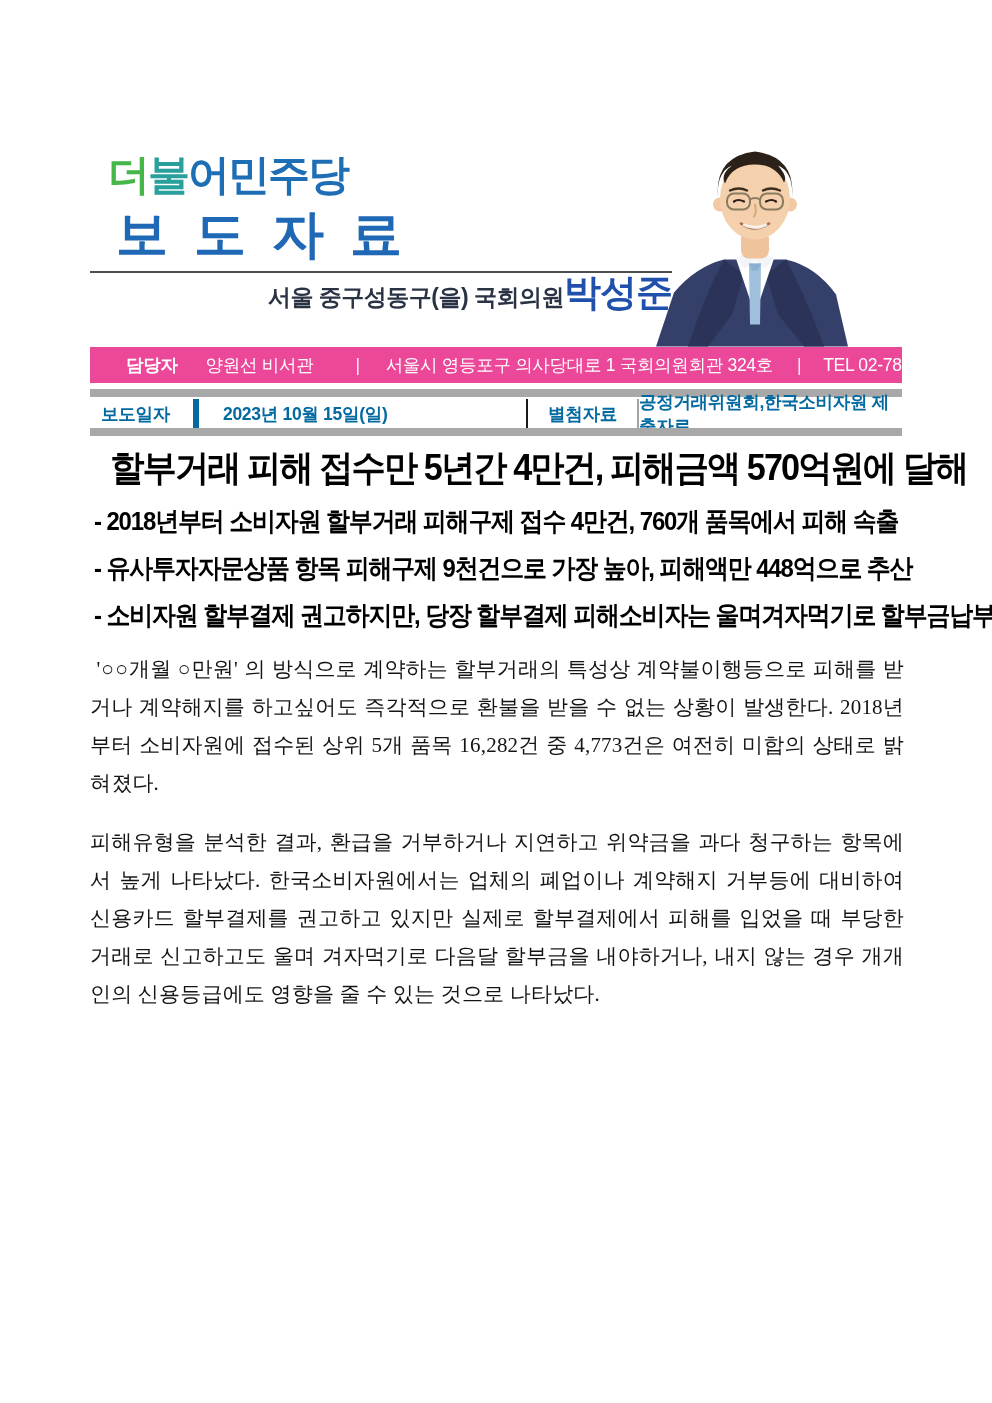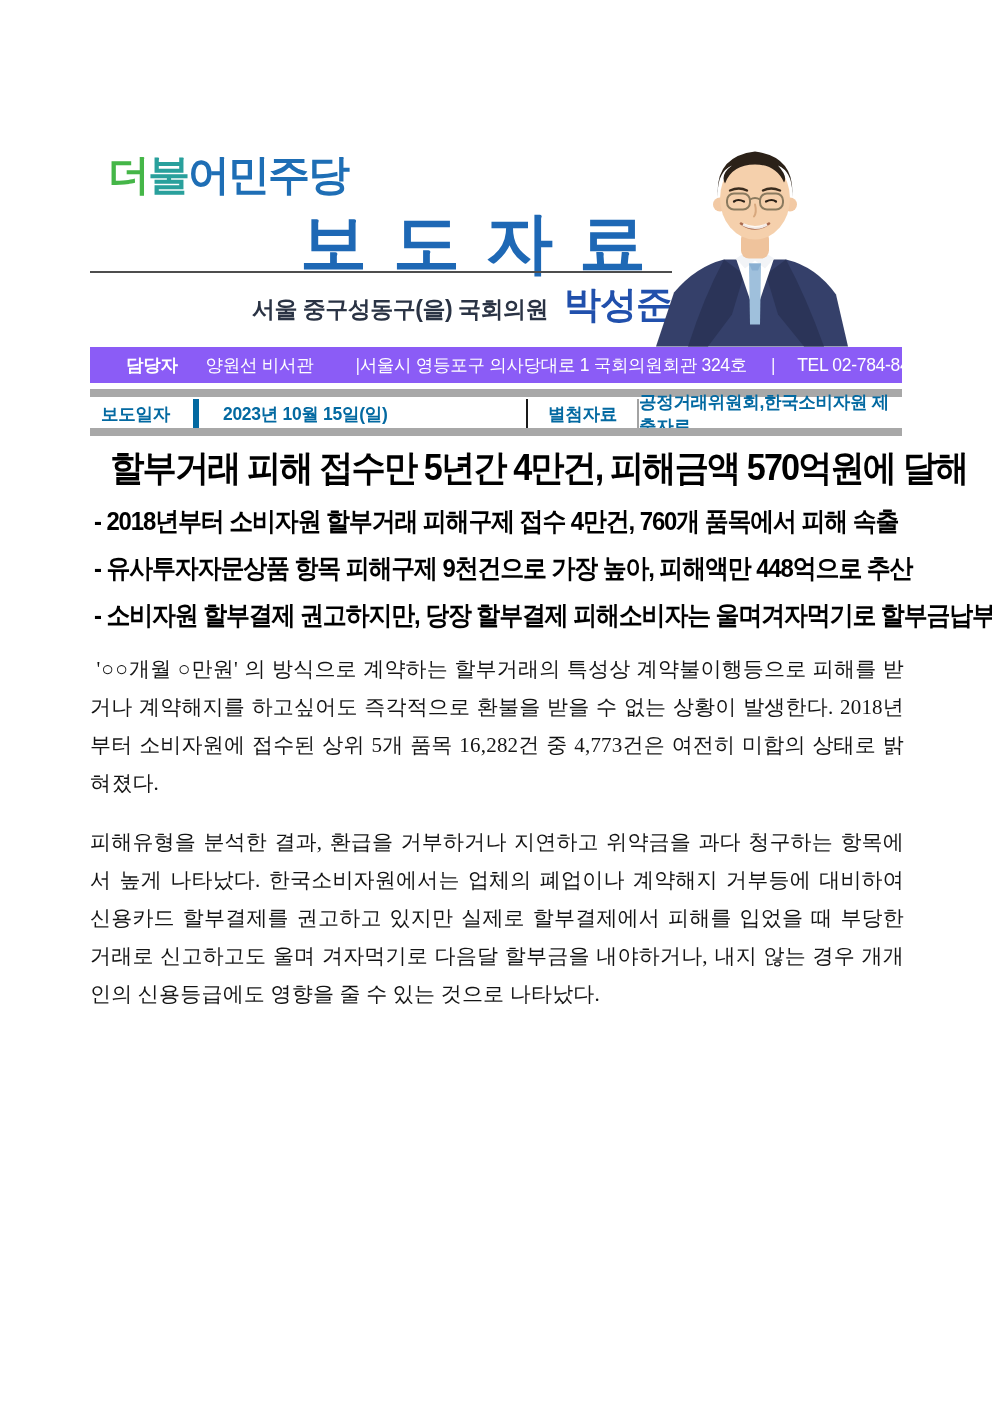--- a/index.html
+++ b/index.html
@@ -4,38 +4,38 @@
 <style>
   html,body{margin:0;padding:0;background:#ffffff;}
   .page{position:relative;width:992px;height:1051px;background:#ffffff;overflow:hidden;
         font-family:"Liberation Sans",sans-serif;color:#111;}
   
   .logo{position:absolute;left:108px;top:154px;font-size:42px;font-weight:800;
         letter-spacing:-2px;line-height:1;white-space:nowrap;}
   .logo .g{color:#45B648;}
   .logo .t{color:#29A09C;}
   .logo .b{color:#1E6EB5;}
-  .press-title{position:absolute;left:90px;top:206px;width:582px;text-align:right;
-        color:#1E68B5;font-size:67px;font-weight:800;letter-spacing:26px;text-indent:26px;
+  .press-title{position:absolute;left:90px;top:206px;width:582px;text-align:left;
+        color:#1E68B5;font-size:52px;font-weight:800;letter-spacing:26px;text-indent:26px;
         line-height:1.1;white-space:nowrap;}
   .rule{position:absolute;left:90px;top:271px;width:582px;height:2px;background:#4d4d4d;}
-  .byline{position:absolute;left:90px;top:280px;width:582px;display:flex;
-        justify-content:flex-end;align-items:baseline;gap:16px;}
+  .byline{position:absolute;left:90px;top:268px;width:582px;display:flex;
+        justify-content:flex-end;align-items:baseline;gap:0;}
   .byline .pos{font-size:23px;font-weight:700;color:#2A3344;letter-spacing:-0.5px;}
   .byline .name{font-size:37px;font-weight:800;color:#2150AC;letter-spacing:-1px;}
   
   .portrait{position:absolute;left:648px;top:146px;width:214px;height:201px;}
   
   .contact-bar{position:absolute;left:90px;top:347px;width:812px;height:36px;
-        background:#8b5cf6;color:#fff;display:flex;align-items:center;
+        background:#ec4899;color:#fff;display:flex;align-items:center;
         font-size:17.5px;white-space:nowrap;letter-spacing:-0.3px;}
   .contact-bar .lab{margin-left:36px;font-weight:800;}
   .contact-bar .person{margin-left:28px;}
   .contact-bar .sep{margin-left:42px;opacity:.9;}
-  .contact-bar .addr{}
+  .contact-bar .addr{margin-left:26px;}
   .contact-bar .sep2{margin-left:24px;opacity:.9;}
   .contact-bar .tel{margin-left:22px;}
   .graybar{position:absolute;left:90px;width:812px;height:8px;background:#A8A8A8;}
   
   .info-table{position:absolute;left:78px;top:399px;width:812px;height:29px;display:flex;
         align-items:stretch;font-size:17.5px;font-weight:600;color:#0369a1;letter-spacing:-0.3px;}
   .info-table .cell{display:flex;align-items:center;}
   .info-table .c1{width:115px;justify-content:center;}
   .info-table .c2{width:303px;border-left:6px solid #0369a1;padding-left:24px;}
   .info-table .c3{width:109px;border-left:2px solid #1a1a1a;justify-content:center;}

